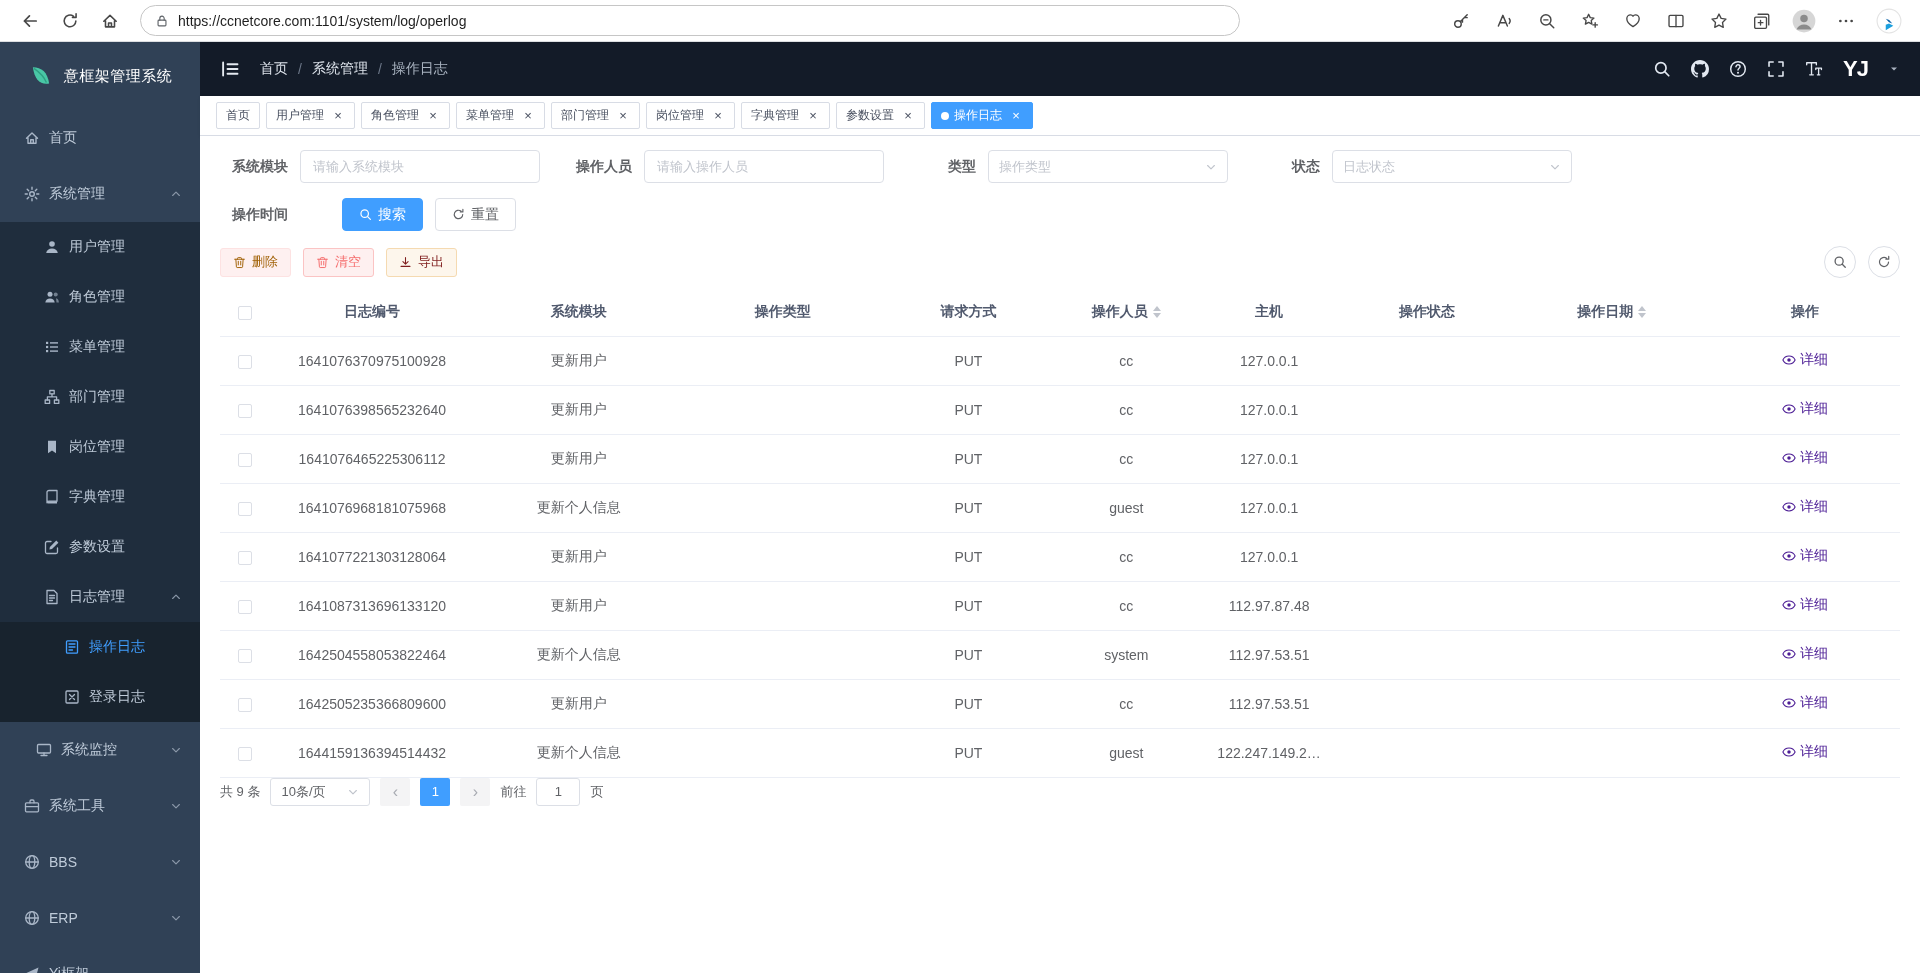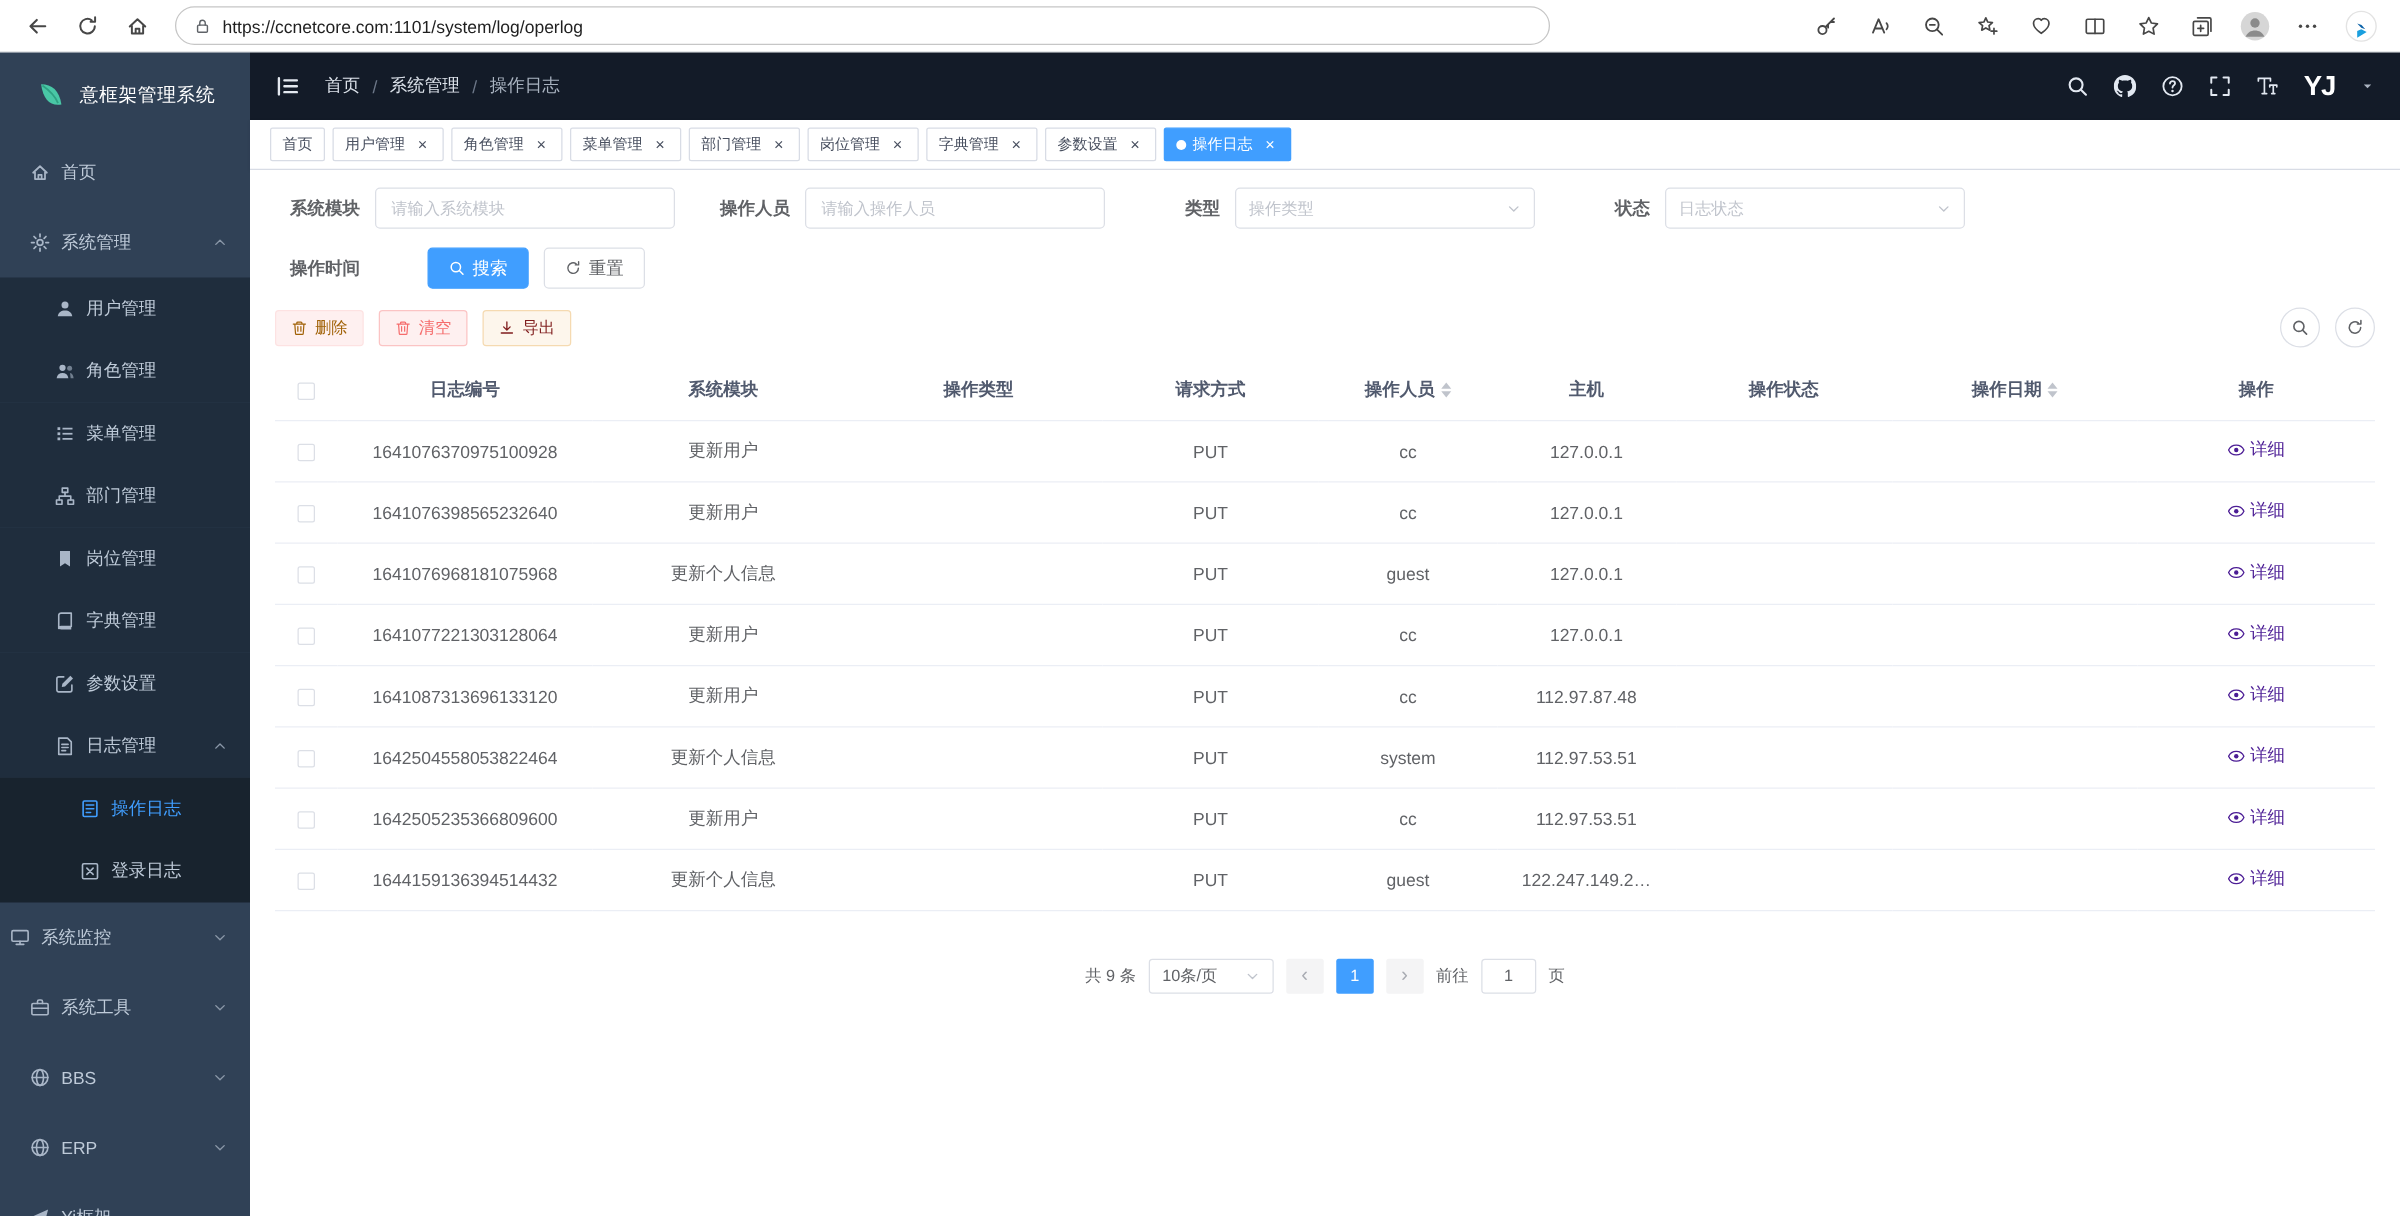--- a/index.html
+++ b/index.html
@@ -82,21 +82,21 @@
 .log-table th{height:48px;font-weight:bold;color:#515a6e;border-bottom:1px solid #ebeef5;text-align:center;white-space:nowrap}
 .log-table td{height:49px;border-bottom:1px solid #ebeef5;text-align:center;white-space:nowrap;overflow:hidden;text-overflow:ellipsis}
 .checkbox{width:14px;height:14px;border:1px solid #dcdfe6;border-radius:2px;display:inline-block;vertical-align:middle;background:#fff;cursor:pointer}
 .detail-link{color:#4c1d95;display:inline-flex;align-items:center;gap:4px;cursor:pointer}
 .th-inner{display:inline-flex;align-items:center}
 .sort{display:inline-flex;flex-direction:column;gap:2px;margin-left:5px}
 .tri-up{width:0;height:0;border-left:4px solid transparent;border-right:4px solid transparent;border-bottom:5px solid #c0c4cc}
 .tri-down{width:0;height:0;border-left:4px solid transparent;border-right:4px solid transparent;border-top:5px solid #c0c4cc}
 
 
-.pagination{display:flex;align-items:center;justify-content:center;gap:10px;margin-top:38px;font-size:13px;color:#606266}
+.pagination{display:flex;align-items:center;justify-content:flex-start;gap:10px;font-size:13px;color:#606266}
 .page-size-select{width:100px;height:28px;border:1px solid #dcdfe6;border-radius:3px;display:flex;align-items:center;padding:0 10px;cursor:pointer;background:#fff}
 .page-size-select .caret{margin-left:auto;color:#c0c4cc}
 .page-btn{min-width:30px;height:28px;padding:0 4px;background:#f4f4f5;border-radius:2px;display:inline-flex;align-items:center;justify-content:center;color:#606266;cursor:pointer;font-size:13px}
 .page-btn.arrow{color:#a8abb2;font-size:16px}
 .page-btn.active{background:#409eff;color:#fff}
 .goto-input{width:44px;height:28px;border:1px solid #dcdfe6;border-radius:3px;text-align:center;font-size:13px;color:#606266;outline:none;font-family:inherit}
 </style>
 </head>
 <body>
 
@@ -361,21 +361,21 @@
               <span class="icon m-icon">
                 <svg viewBox="0 0 16 16">
                   <rect x="2" y="2" width="12" height="12" rx="1" fill="none" stroke="currentColor" stroke-linecap="round" stroke-linejoin="round" stroke-width="1.3"></rect>
                   <path d="M5.5 5.5l5 5M10.5 5.5l-5 5" fill="none" stroke="currentColor" stroke-linecap="round" stroke-linejoin="round" stroke-width="1.3"></path>
                 </svg>
               </span>
               <span class="m-label">登录日志</span>
             </div>
           </div>
         </div>
-        <div class="menu-item" style="padding-left:8px">
+        <div class="menu-item" style="padding-left:36px">
           <span class="icon m-icon">
             <svg viewBox="0 0 16 16">
               <rect x="1.5" y="2.5" width="13" height="8.5" rx="1" fill="none" stroke="currentColor" stroke-linecap="round" stroke-linejoin="round" stroke-width="1.3"></rect>
               <path d="M8 11v2.5M5 13.5h6" fill="none" stroke="currentColor" stroke-linecap="round" stroke-linejoin="round" stroke-width="1.3"></path>
             </svg>
           </span>
           <span class="m-label">系统监控</span>
           <span class="icon i12 chev">
             <svg viewBox="0 0 16 16">
               <path d="M3.5 6l4.5 4.5L12.5 6" fill="none" stroke="currentColor" stroke-linecap="round" stroke-linejoin="round" stroke-width="1.5"></path>
@@ -715,120 +715,137 @@
               <td></td>
               <td><span class="detail-link"><span class="icon i14">
                     <svg viewBox="0 0 16 16">
                       <path d="M8 3.5c-3.2 0-5.9 2-7 4.5 1.1 2.5 3.8 4.5 7 4.5s5.9-2 7-4.5c-1.1-2.5-3.8-4.5-7-4.5z" fill="none" stroke="currentColor" stroke-linecap="round" stroke-linejoin="round" stroke-width="1.2"></path>
                       <circle cx="8" cy="8" r="2" fill="currentColor"></circle>
                     </svg>
                   </span>详细</span></td>
             </tr>
             <tr>
               <td><span class="checkbox"></span></td>
-              <td>1641076968181075968</td>
-              <td>更新个人信息</td>
+              <td>1641076465225306112</td>
+              <td>更新用户</td>
               <td></td>
               <td>PUT</td>
-              <td>guest</td>
+              <td>cc</td>
               <td>127.0.0.1</td>
               <td></td>
               <td></td>
               <td><span class="detail-link"><span class="icon i14">
                     <svg viewBox="0 0 16 16">
                       <path d="M8 3.5c-3.2 0-5.9 2-7 4.5 1.1 2.5 3.8 4.5 7 4.5s5.9-2 7-4.5c-1.1-2.5-3.8-4.5-7-4.5z" fill="none" stroke="currentColor" stroke-linecap="round" stroke-linejoin="round" stroke-width="1.2"></path>
                       <circle cx="8" cy="8" r="2" fill="currentColor"></circle>
                     </svg>
                   </span>详细</span></td>
             </tr>
             <tr>
               <td><span class="checkbox"></span></td>
-              <td>1641077221303128064</td>
-              <td>更新用户</td>
+              <td>1641076968181075968</td>
+              <td>更新个人信息</td>
               <td></td>
               <td>PUT</td>
-              <td>cc</td>
+              <td>guest</td>
               <td>127.0.0.1</td>
               <td></td>
               <td></td>
               <td><span class="detail-link"><span class="icon i14">
                     <svg viewBox="0 0 16 16">
                       <path d="M8 3.5c-3.2 0-5.9 2-7 4.5 1.1 2.5 3.8 4.5 7 4.5s5.9-2 7-4.5c-1.1-2.5-3.8-4.5-7-4.5z" fill="none" stroke="currentColor" stroke-linecap="round" stroke-linejoin="round" stroke-width="1.2"></path>
                       <circle cx="8" cy="8" r="2" fill="currentColor"></circle>
                     </svg>
                   </span>详细</span></td>
             </tr>
             <tr>
               <td><span class="checkbox"></span></td>
-              <td>1641087313696133120</td>
+              <td>1641077221303128064</td>
               <td>更新用户</td>
               <td></td>
               <td>PUT</td>
               <td>cc</td>
-              <td>112.97.87.48</td>
+              <td>127.0.0.1</td>
               <td></td>
               <td></td>
               <td><span class="detail-link"><span class="icon i14">
                     <svg viewBox="0 0 16 16">
                       <path d="M8 3.5c-3.2 0-5.9 2-7 4.5 1.1 2.5 3.8 4.5 7 4.5s5.9-2 7-4.5c-1.1-2.5-3.8-4.5-7-4.5z" fill="none" stroke="currentColor" stroke-linecap="round" stroke-linejoin="round" stroke-width="1.2"></path>
                       <circle cx="8" cy="8" r="2" fill="currentColor"></circle>
                     </svg>
                   </span>详细</span></td>
             </tr>
             <tr>
               <td><span class="checkbox"></span></td>
-              <td>1642504558053822464</td>
-              <td>更新个人信息</td>
+              <td>1641087313696133120</td>
+              <td>更新用户</td>
               <td></td>
               <td>PUT</td>
-              <td>system</td>
-              <td>112.97.53.51</td>
+              <td>cc</td>
+              <td>112.97.87.48</td>
               <td></td>
               <td></td>
               <td><span class="detail-link"><span class="icon i14">
                     <svg viewBox="0 0 16 16">
                       <path d="M8 3.5c-3.2 0-5.9 2-7 4.5 1.1 2.5 3.8 4.5 7 4.5s5.9-2 7-4.5c-1.1-2.5-3.8-4.5-7-4.5z" fill="none" stroke="currentColor" stroke-linecap="round" stroke-linejoin="round" stroke-width="1.2"></path>
                       <circle cx="8" cy="8" r="2" fill="currentColor"></circle>
                     </svg>
                   </span>详细</span></td>
             </tr>
             <tr>
               <td><span class="checkbox"></span></td>
-              <td>1642505235366809600</td>
-              <td>更新用户</td>
+              <td>1642504558053822464</td>
+              <td>更新个人信息</td>
               <td></td>
               <td>PUT</td>
-              <td>cc</td>
+              <td>system</td>
               <td>112.97.53.51</td>
               <td></td>
               <td></td>
               <td><span class="detail-link"><span class="icon i14">
                     <svg viewBox="0 0 16 16">
                       <path d="M8 3.5c-3.2 0-5.9 2-7 4.5 1.1 2.5 3.8 4.5 7 4.5s5.9-2 7-4.5c-1.1-2.5-3.8-4.5-7-4.5z" fill="none" stroke="currentColor" stroke-linecap="round" stroke-linejoin="round" stroke-width="1.2"></path>
                       <circle cx="8" cy="8" r="2" fill="currentColor"></circle>
                     </svg>
                   </span>详细</span></td>
             </tr>
             <tr>
               <td><span class="checkbox"></span></td>
-              <td>1644159136394514432</td>
-              <td>更新个人信息</td>
+              <td>1642505235366809600</td>
+              <td>更新用户</td>
               <td></td>
               <td>PUT</td>
-              <td>guest</td>
-              <td>122.247.149.2…</td>
+              <td>cc</td>
+              <td>112.97.53.51</td>
               <td></td>
               <td></td>
               <td><span class="detail-link"><span class="icon i14">
                     <svg viewBox="0 0 16 16">
                       <path d="M8 3.5c-3.2 0-5.9 2-7 4.5 1.1 2.5 3.8 4.5 7 4.5s5.9-2 7-4.5c-1.1-2.5-3.8-4.5-7-4.5z" fill="none" stroke="currentColor" stroke-linecap="round" stroke-linejoin="round" stroke-width="1.2"></path>
                       <circle cx="8" cy="8" r="2" fill="currentColor"></circle>
                     </svg>
                   </span>详细</span></td>
             </tr>
+            <tr>
+              <td><span class="checkbox"></span></td>
+              <td>1644159136394514432</td>
+              <td>更新个人信息</td>
+              <td></td>
+              <td>PUT</td>
+              <td>guest</td>
+              <td>122.247.149.2…</td>
+              <td></td>
+              <td></td>
+              <td><span class="detail-link"><span class="icon i14">
+                    <svg viewBox="0 0 16 16">
+                      <path d="M8 3.5c-3.2 0-5.9 2-7 4.5 1.1 2.5 3.8 4.5 7 4.5s5.9-2 7-4.5c-1.1-2.5-3.8-4.5-7-4.5z" fill="none" stroke="currentColor" stroke-linecap="round" stroke-linejoin="round" stroke-width="1.2"></path>
+                      <circle cx="8" cy="8" r="2" fill="currentColor"></circle>
+                    </svg>
+                  </span>详细</span></td>
+            </tr>
           </tbody>
       </table>
 
       <div class="pagination">
         <span>共 9 条</span>
         <div class="page-size-select">
           <span>10条/页</span>
           <span class="icon i12 caret">
               <svg viewBox="0 0 16 16">
                 <path d="M3.5 6l4.5 4.5L12.5 6" fill="none" stroke="currentColor" stroke-linecap="round" stroke-linejoin="round" stroke-width="1.5"></path>

